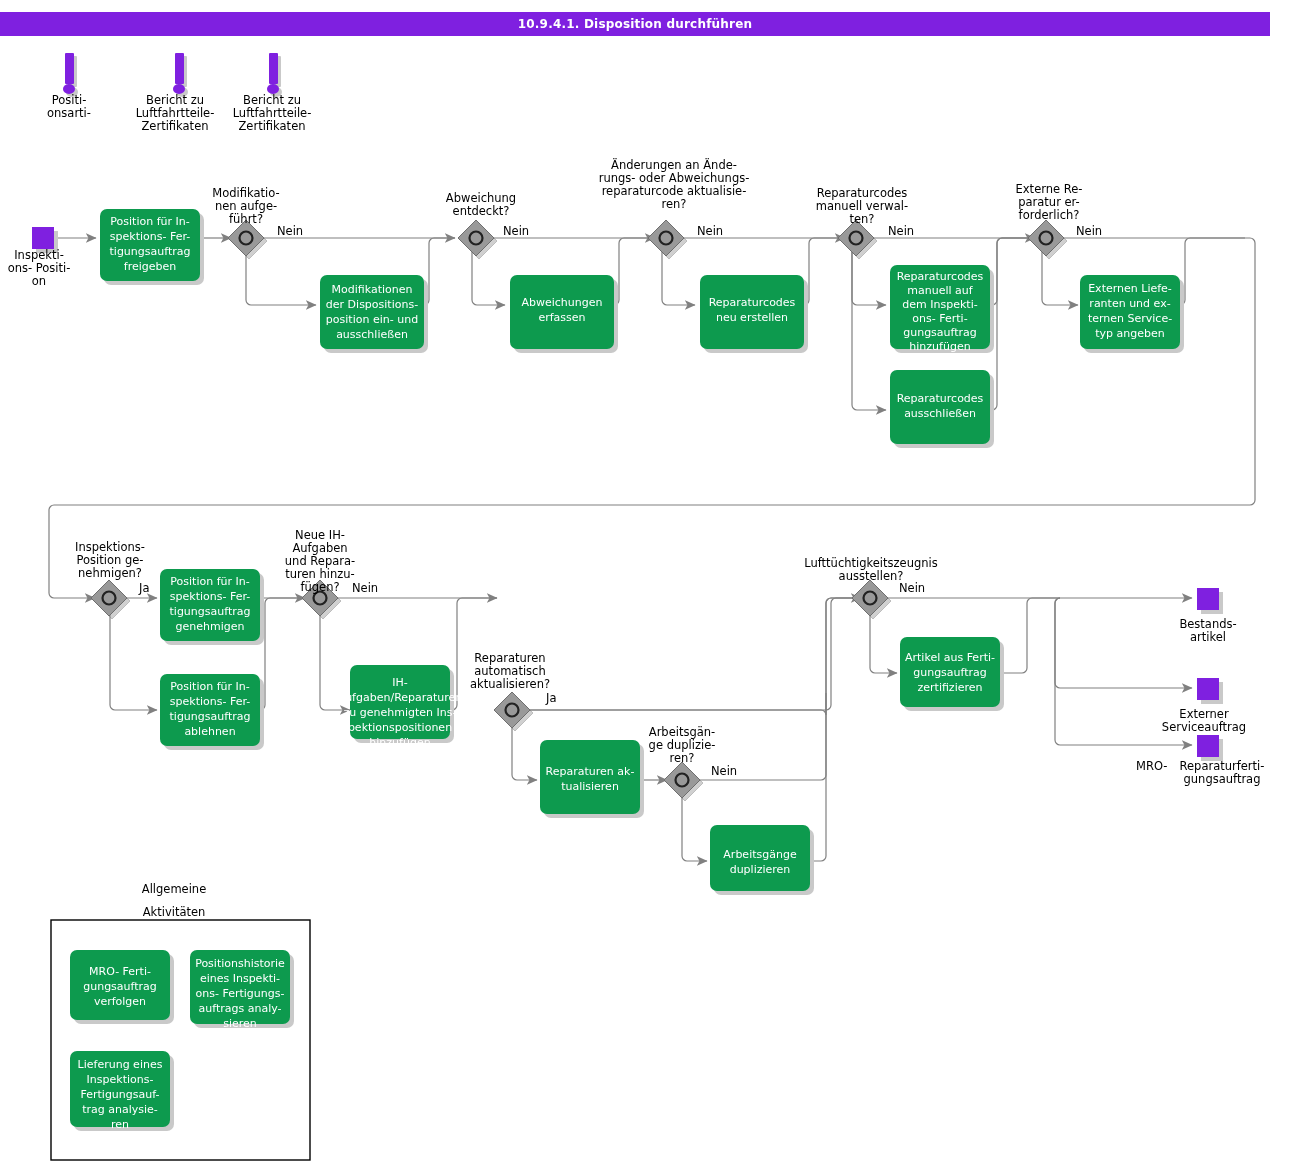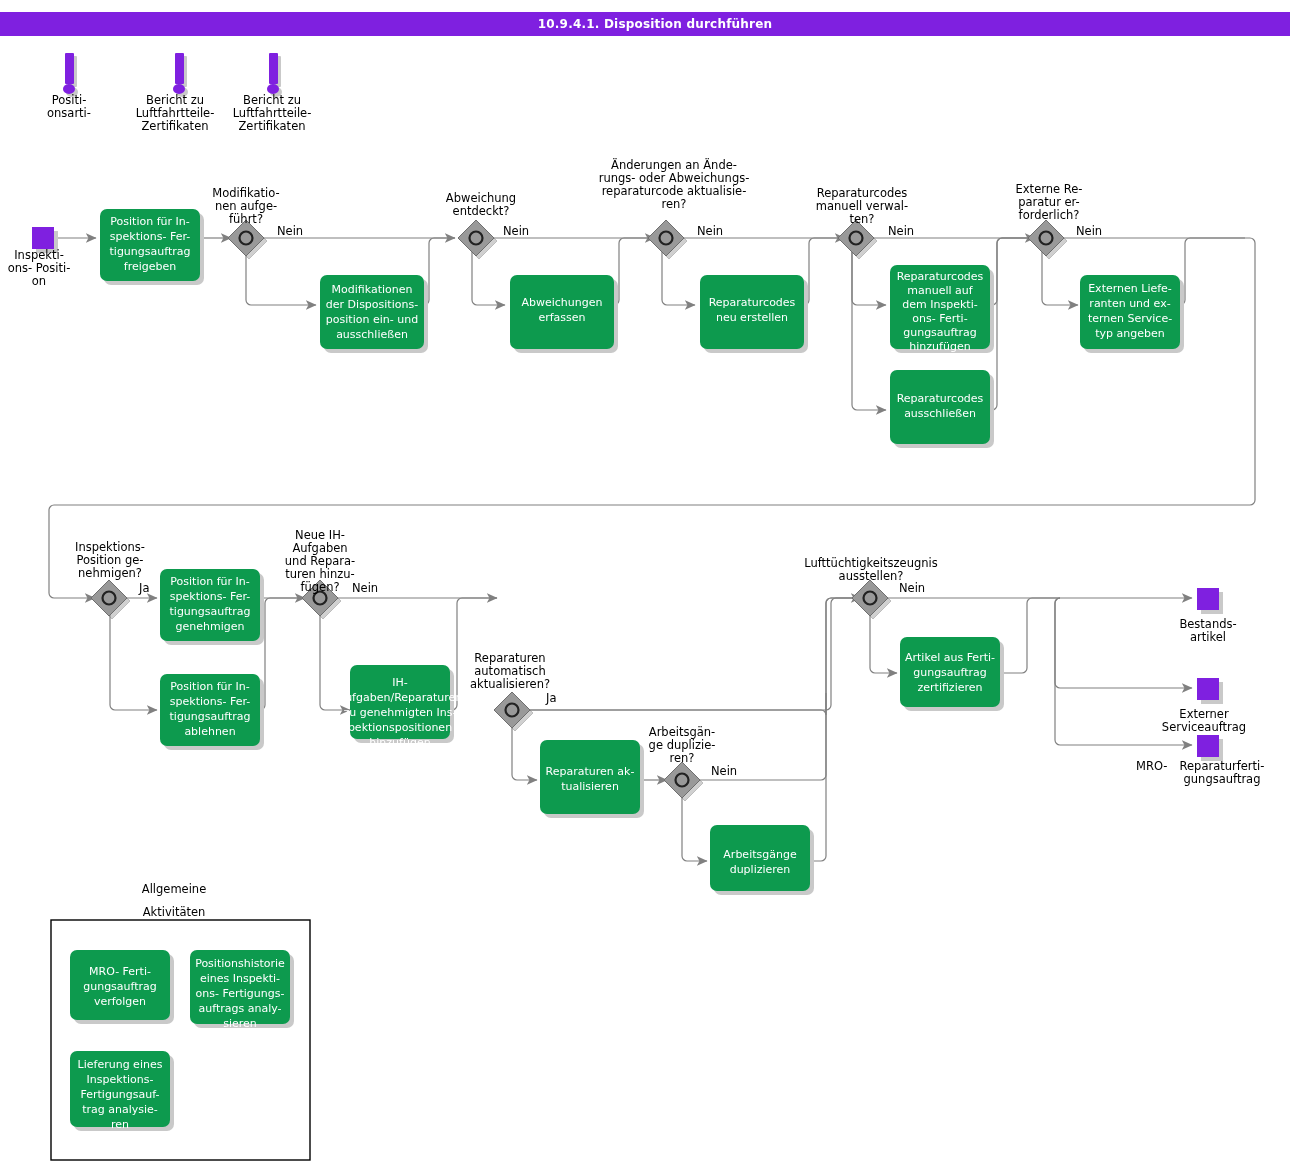--- a/index.html
+++ b/index.html
@@ -1,20 +1,20 @@
 <!DOCTYPE html>
 <html><head>
 <meta charset="utf-8">
 <style>
   html,body{margin:0;padding:0;background:#ffffff;}
   body{width:1300px;height:1170px;position:relative;
        font-family:"DejaVu Sans","Liberation Sans",sans-serif;}
   #titlebar{position:absolute;left:0;top:12px;width:1270px;height:24px;
             background:#7f20e0;color:#ffffff;font-size:12px;font-weight:bold;
-            display:flex;align-items:center;justify-content:center;letter-spacing:.2px;padding-left:20px;}
+            display:flex;align-items:center;justify-content:center;letter-spacing:.2px;}
   svg{position:absolute;left:0;top:0;width:1300px;height:1170px;}
   .task{fill:#0d9a4e;}
   .taskshadow{fill:#c9c9c9;}
   .tasktxt{fill:#ffffff;font-size:11px;font-family:"DejaVu Sans","Liberation Sans",sans-serif;}
   .lbl{fill:#000000;font-size:11.5px;font-family:"DejaVu Sans","Liberation Sans",sans-serif;}
   .gwdiamond{fill:#999999;stroke:#6e6e6e;stroke-width:1;}
   .gwcircle{fill:#999999;stroke:#222222;stroke-width:2.2;}
   .evt{fill:#7f20e0;}
   .evtshadow{fill:#c9c9c9;}
   .conn{fill:none;stroke:#808080;stroke-width:1.2;}

